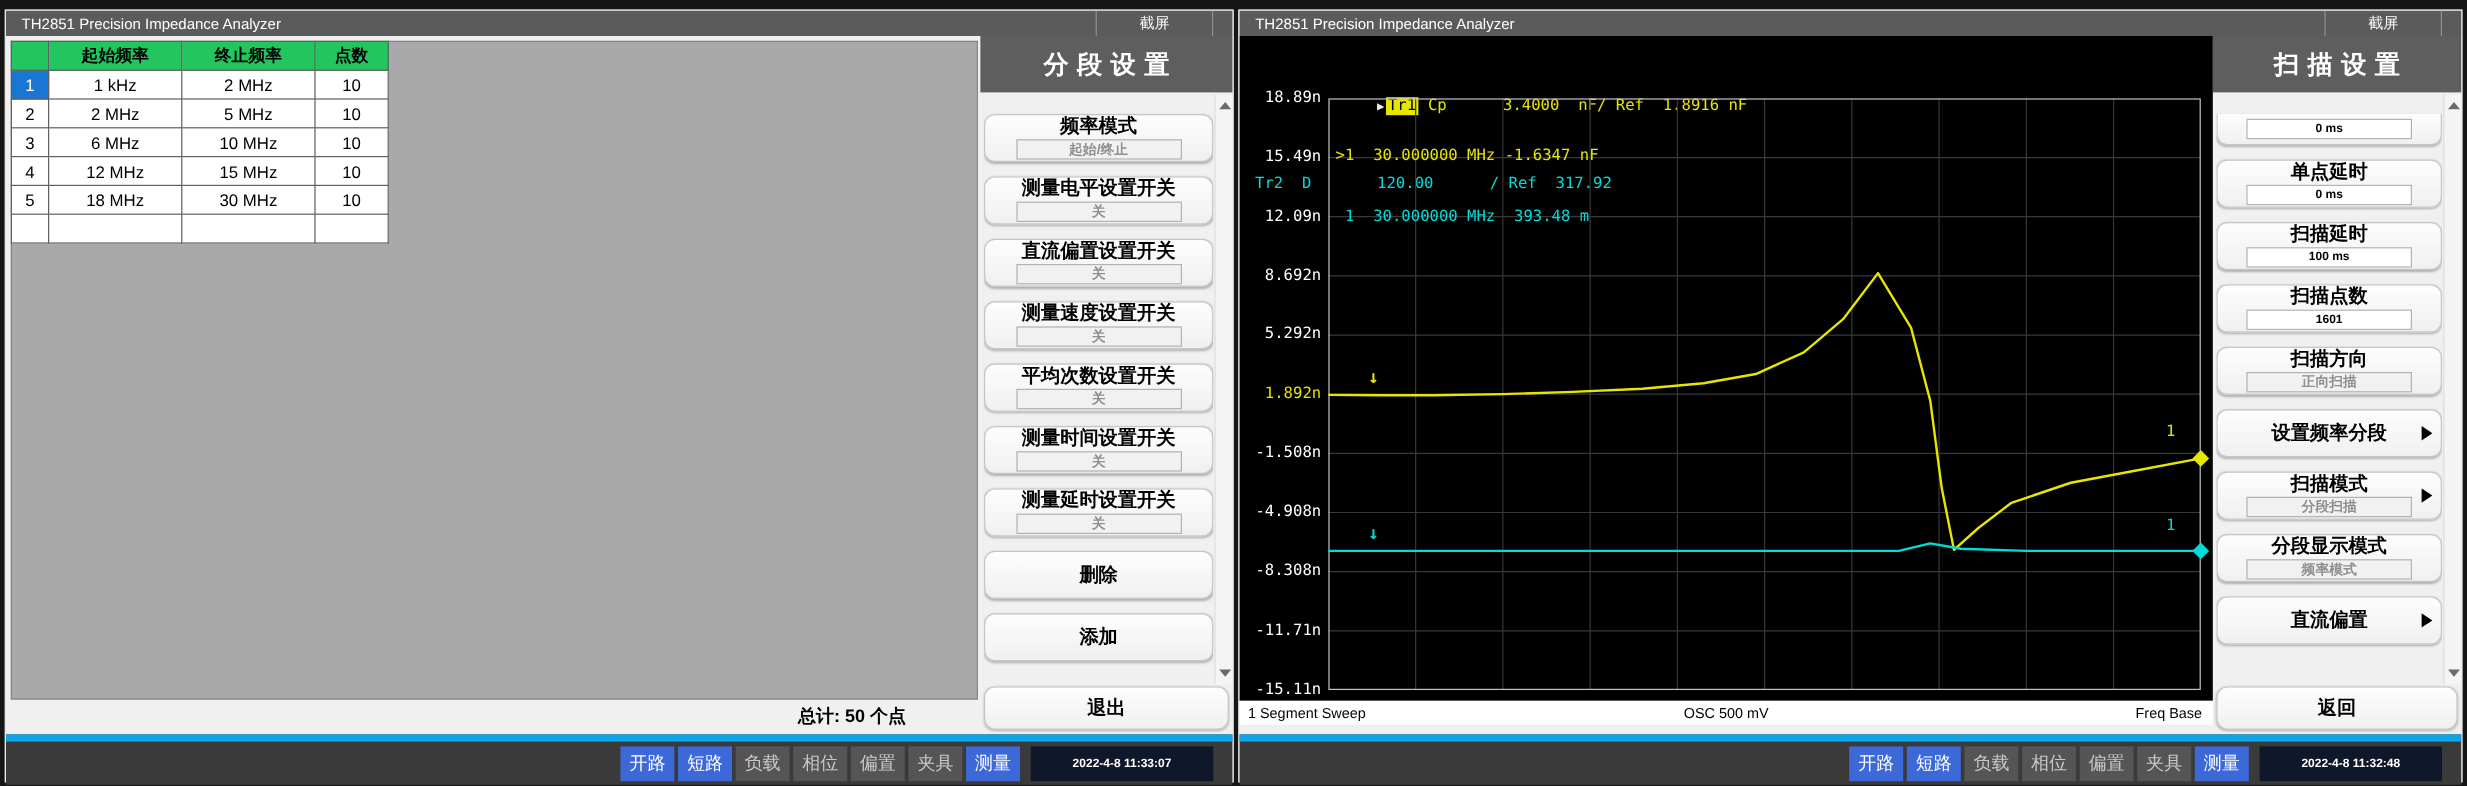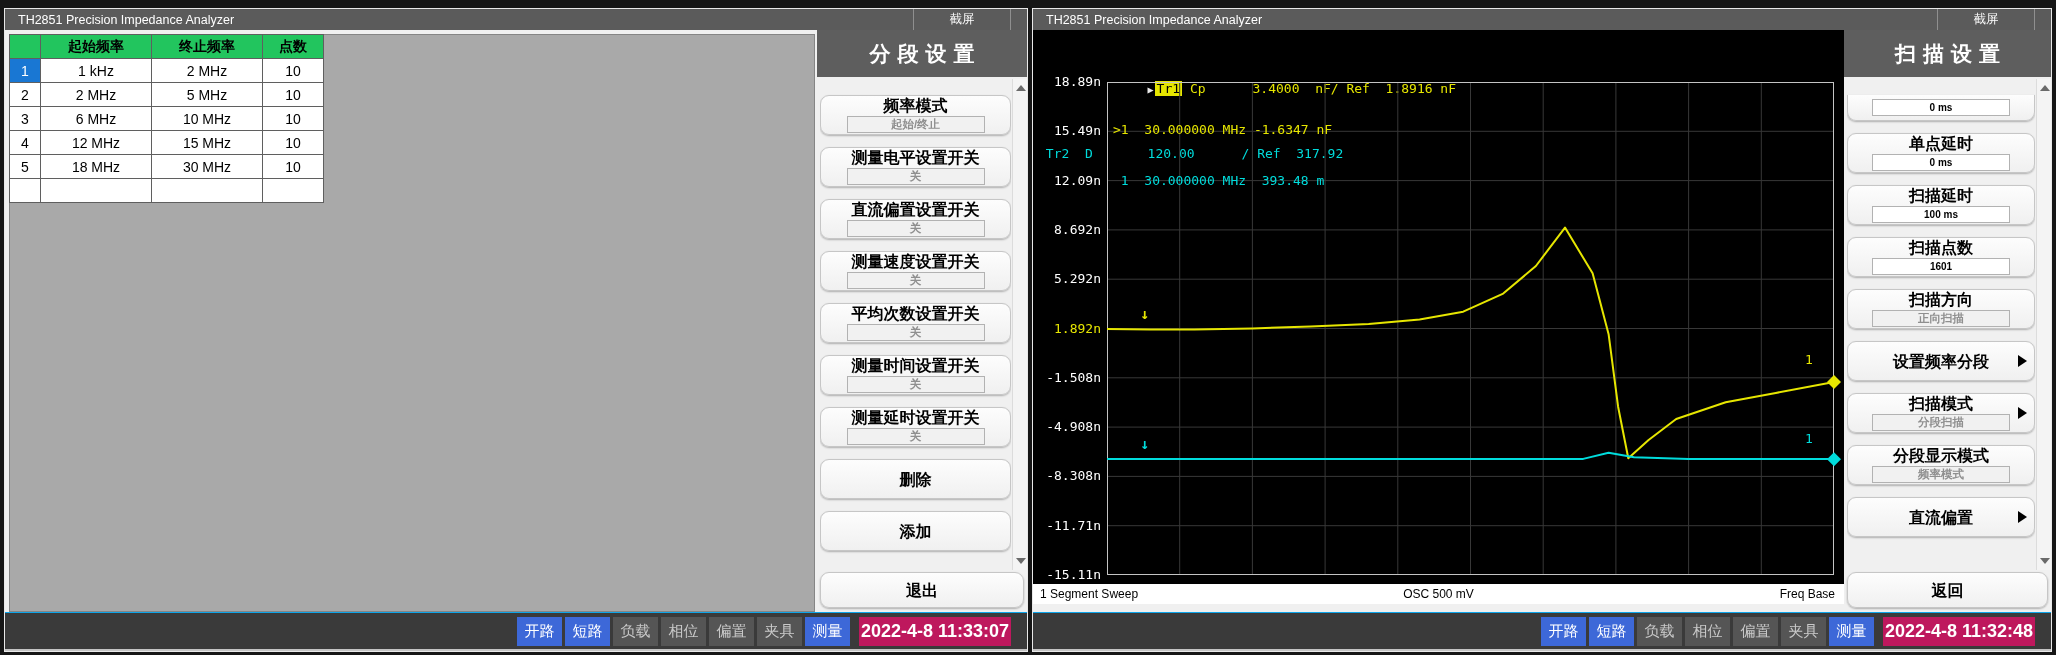--- a/index.html
+++ b/index.html
@@ -32,24 +32,24 @@
   .pbtn-value{box-sizing:border-box;width:138px;height:17px;border:1px solid #b2b2b2;background:#f1f1f1;color:#8f8f8f;font-size:11.5px;font-weight:bold;display:flex;align-items:center;justify-content:center;white-space:nowrap;}
   .pbtn-value.white{background:#fff;color:#000;font-size:10px;}
   .pbtn-arrow{position:absolute;right:7px;top:50%;transform:translateY(-50%);width:0;height:0;border-left:9px solid #000;border-top:6px solid transparent;border-bottom:6px solid transparent;}
   .vscroll{position:absolute;right:0;top:2px;bottom:2px;width:14px;background:#f4f4f4;border-left:1px solid #dcdcdc;}
   .vs-up,.vs-down{position:absolute;left:3px;width:0;height:0;}
   .vs-up{top:6px;border-left:5px solid transparent;border-right:5px solid transparent;border-bottom:6px solid #6a6a6a;}
   .vs-down{bottom:6px;border-left:5px solid transparent;border-right:5px solid transparent;border-top:6px solid #6a6a6a;}
   .panel-bottom{flex:0 0 auto;height:38px;padding:0 3px 2px 3px;}
   .panel-bottom .pbtn{height:36px;margin:0;}
   
-  .statusbar{height:36px;flex:0 0 auto;background:#3a3a3a;border-top:1px solid #0ea5e9;display:flex;align-items:center;justify-content:flex-end;gap:3px;padding-right:16px;}
+  .statusbar{height:36px;flex:0 0 auto;background:#3a3a3a;border-top:6px solid #0ea5e9;display:flex;align-items:center;justify-content:flex-end;gap:3px;padding-right:16px;}
   .sbtn{width:45px;height:29px;flex:0 0 auto;display:flex;align-items:center;justify-content:center;font-size:15px;color:#c9c9c9;background:#555;cursor:default;}
   .sbtn.active{background:#3d68d8;color:#fff;}
-  .timebox{width:152px;height:29px;margin-left:6px;background:#be185d;color:#fff;font-size:18px;font-weight:bold;display:flex;align-items:center;justify-content:center;}
+  .timebox{width:152px;height:29px;margin-left:6px;background:#0f172a;color:#fff;font-size:10px;font-weight:bold;display:flex;align-items:center;justify-content:center;}
   .bottom-strip{flex:1;background:#c4c4c4;}
   
   .chart-col{display:flex;flex-direction:column;}
   .chart{height:554px;flex:0 0 auto;background:#000;position:relative;font-family:"DejaVu Sans Mono",monospace;}
   .legend{position:absolute;left:5px;top:3px;font-size:13px;line-height:16px;white-space:pre;}
   .tri{color:#eaeaea;font-size:10px;margin-right:1px;}
   .tr1chip{background:#e6e600;color:#000;padding:0 2px;font-weight:normal;}
   .leg-yellow{color:#e6e600;}
   .leg-cyan{color:#00dcdc;}
   .plot{position:absolute;left:74px;top:52px;width:727px;height:493px;}
@@ -120,20 +120,23 @@
                   <td class="c3">10</td>
                 </tr>
                 <tr>
                   <td class="c0">&nbsp;</td>
                   <td class="c1">&nbsp;</td>
                   <td class="c2">&nbsp;</td>
                   <td class="c3">&nbsp;</td>
                 </tr>
               </tbody>
           </table>
+        </div>
+        <div class="total-strip">
+          <span>总计:  50 个点</span>
         </div>
       </div>
       <aside class="panel">
         <div class="panel-header">分段设置</div>
         <div class="panel-body">
           <div class="panel-list" id="left-panel-list">
               <div class="pbtn">
                 <span class="pbtn-title">频率模式</span>
                 <div class="pbtn-value">起始/终止</div>
               </div>

